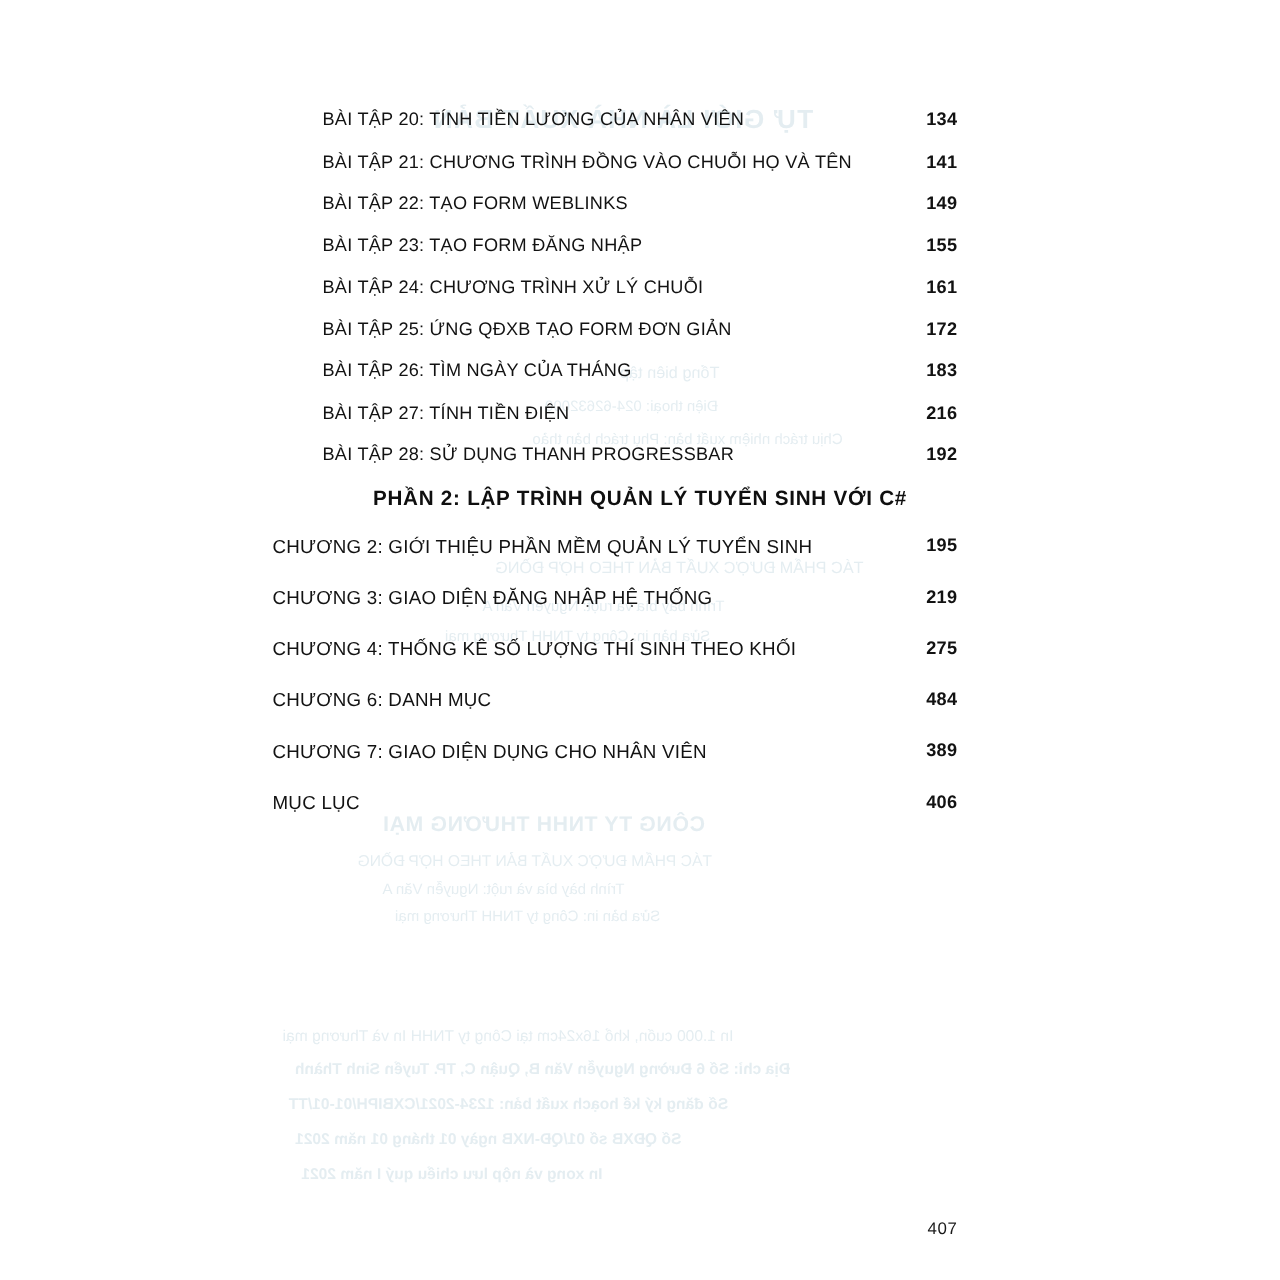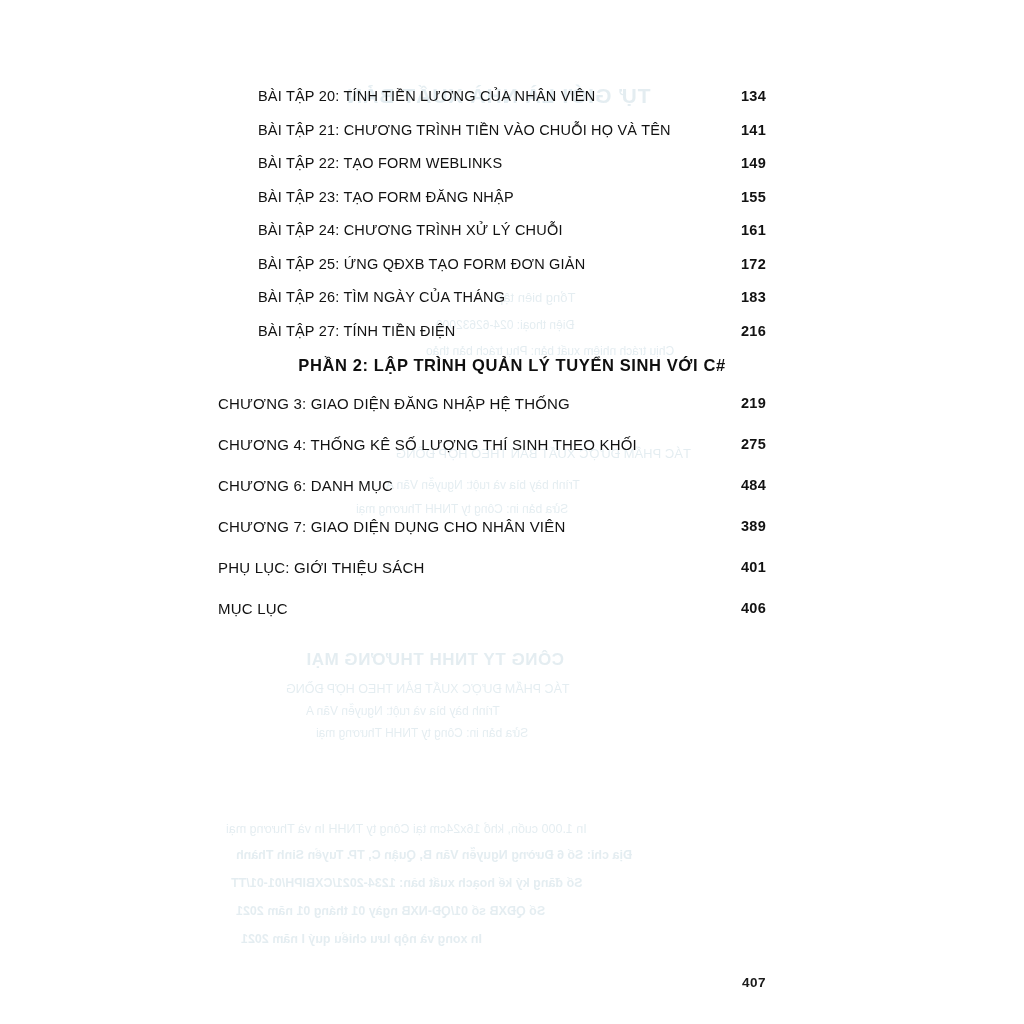--- a/index.html
+++ b/index.html
@@ -82,21 +82,21 @@
   
   .group-chapters .toc-row { margin-bottom: 24px; padding-left: 22px; }
   .group-chapters .toc-page { position: absolute; right: 62px; }
   .group-chapters .toc-label { font-size: 15px; }
 
   .folio {
     position: absolute;
     right: 62px;
     top: 975px;
     font-size: 13.5px;
-    font-weight: 700;
+    font-weight: 400;
     letter-spacing: 0.5px;
     color: #1a1a1a;
   }
 
   
   .gutter-shade {
     position: absolute;
     left: 0; top: 0;
     width: 196px; height: 1024px;
     background: #ffffff;
@@ -137,21 +137,21 @@
   <div class="ghost" style="left:45px; top:932px; font-size:12.5px; font-weight:700;">In xong và nộp lưu chiểu quý I năm 2021</div>
 
   <div class="toc" style="top:88px;">
 
     <div class="group-exercises">
       <div class="toc-row">
         <span class="toc-label">BÀI TẬP 20: TÍNH TIỀN LƯƠNG CỦA NHÂN VIÊN</span>
         <span class="toc-page">134</span>
       </div>
       <div class="toc-row">
-        <span class="toc-label">BÀI TẬP 21: CHƯƠNG TRÌNH TIỀN VÀO CHUỖI HỌ VÀ TÊN</span>
+        <span class="toc-label">BÀI TẬP 21: CHƯƠNG TRÌNH ĐỒNG VÀO CHUỖI HỌ VÀ TÊN</span>
         <span class="toc-page">141</span>
       </div>
       <div class="toc-row">
         <span class="toc-label">BÀI TẬP 22: TẠO FORM WEBLINKS</span>
         <span class="toc-page">149</span>
       </div>
       <div class="toc-row">
         <span class="toc-label">BÀI TẬP 23: TẠO FORM ĐĂNG NHẬP</span>
         <span class="toc-page">155</span>
       </div>
@@ -164,46 +164,50 @@
         <span class="toc-page">172</span>
       </div>
       <div class="toc-row">
         <span class="toc-label">BÀI TẬP 26: TÌM NGÀY CỦA THÁNG</span>
         <span class="toc-page">183</span>
       </div>
       <div class="toc-row">
         <span class="toc-label">BÀI TẬP 27: TÍNH TIỀN ĐIỆN</span>
         <span class="toc-page">216</span>
       </div>
+      <div class="toc-row">
+        <span class="toc-label">BÀI TẬP 28: SỬ DỤNG THANH PROGRESSBAR</span>
+        <span class="toc-page">192</span>
+      </div>
     </div>
 
     <div class="part-heading">PHẦN 2: LẬP TRÌNH QUẢN LÝ TUYỂN SINH VỚI C#</div>
 
     <div class="group-chapters">
+      <div class="toc-row">
+        <span class="toc-label">CHƯƠNG 2: GIỚI THIỆU PHẦN MỀM QUẢN LÝ TUYỂN SINH</span>
+        <span class="toc-page">195</span>
+      </div>
       <div class="toc-row">
         <span class="toc-label">CHƯƠNG 3: GIAO DIỆN ĐĂNG NHẬP HỆ THỐNG</span>
         <span class="toc-page">219</span>
       </div>
       <div class="toc-row">
         <span class="toc-label">CHƯƠNG 4: THỐNG KÊ SỐ LƯỢNG THÍ SINH THEO KHỐI</span>
         <span class="toc-page">275</span>
       </div>
       <div class="toc-row">
         <span class="toc-label">CHƯƠNG 6: DANH MỤC</span>
         <span class="toc-page">484</span>
       </div>
       <div class="toc-row">
         <span class="toc-label">CHƯƠNG 7: GIAO DIỆN DỤNG CHO NHÂN VIÊN</span>
         <span class="toc-page">389</span>
       </div>
       <div class="toc-row">
-        <span class="toc-label">PHỤ LỤC: GIỚI THIỆU SÁCH</span>
-        <span class="toc-page">401</span>
-      </div>
-      <div class="toc-row">
         <span class="toc-label">MỤC LỤC</span>
         <span class="toc-page">406</span>
       </div>
     </div>
 
   </div>
 
   <div class="folio">407</div>
 </div>
 

